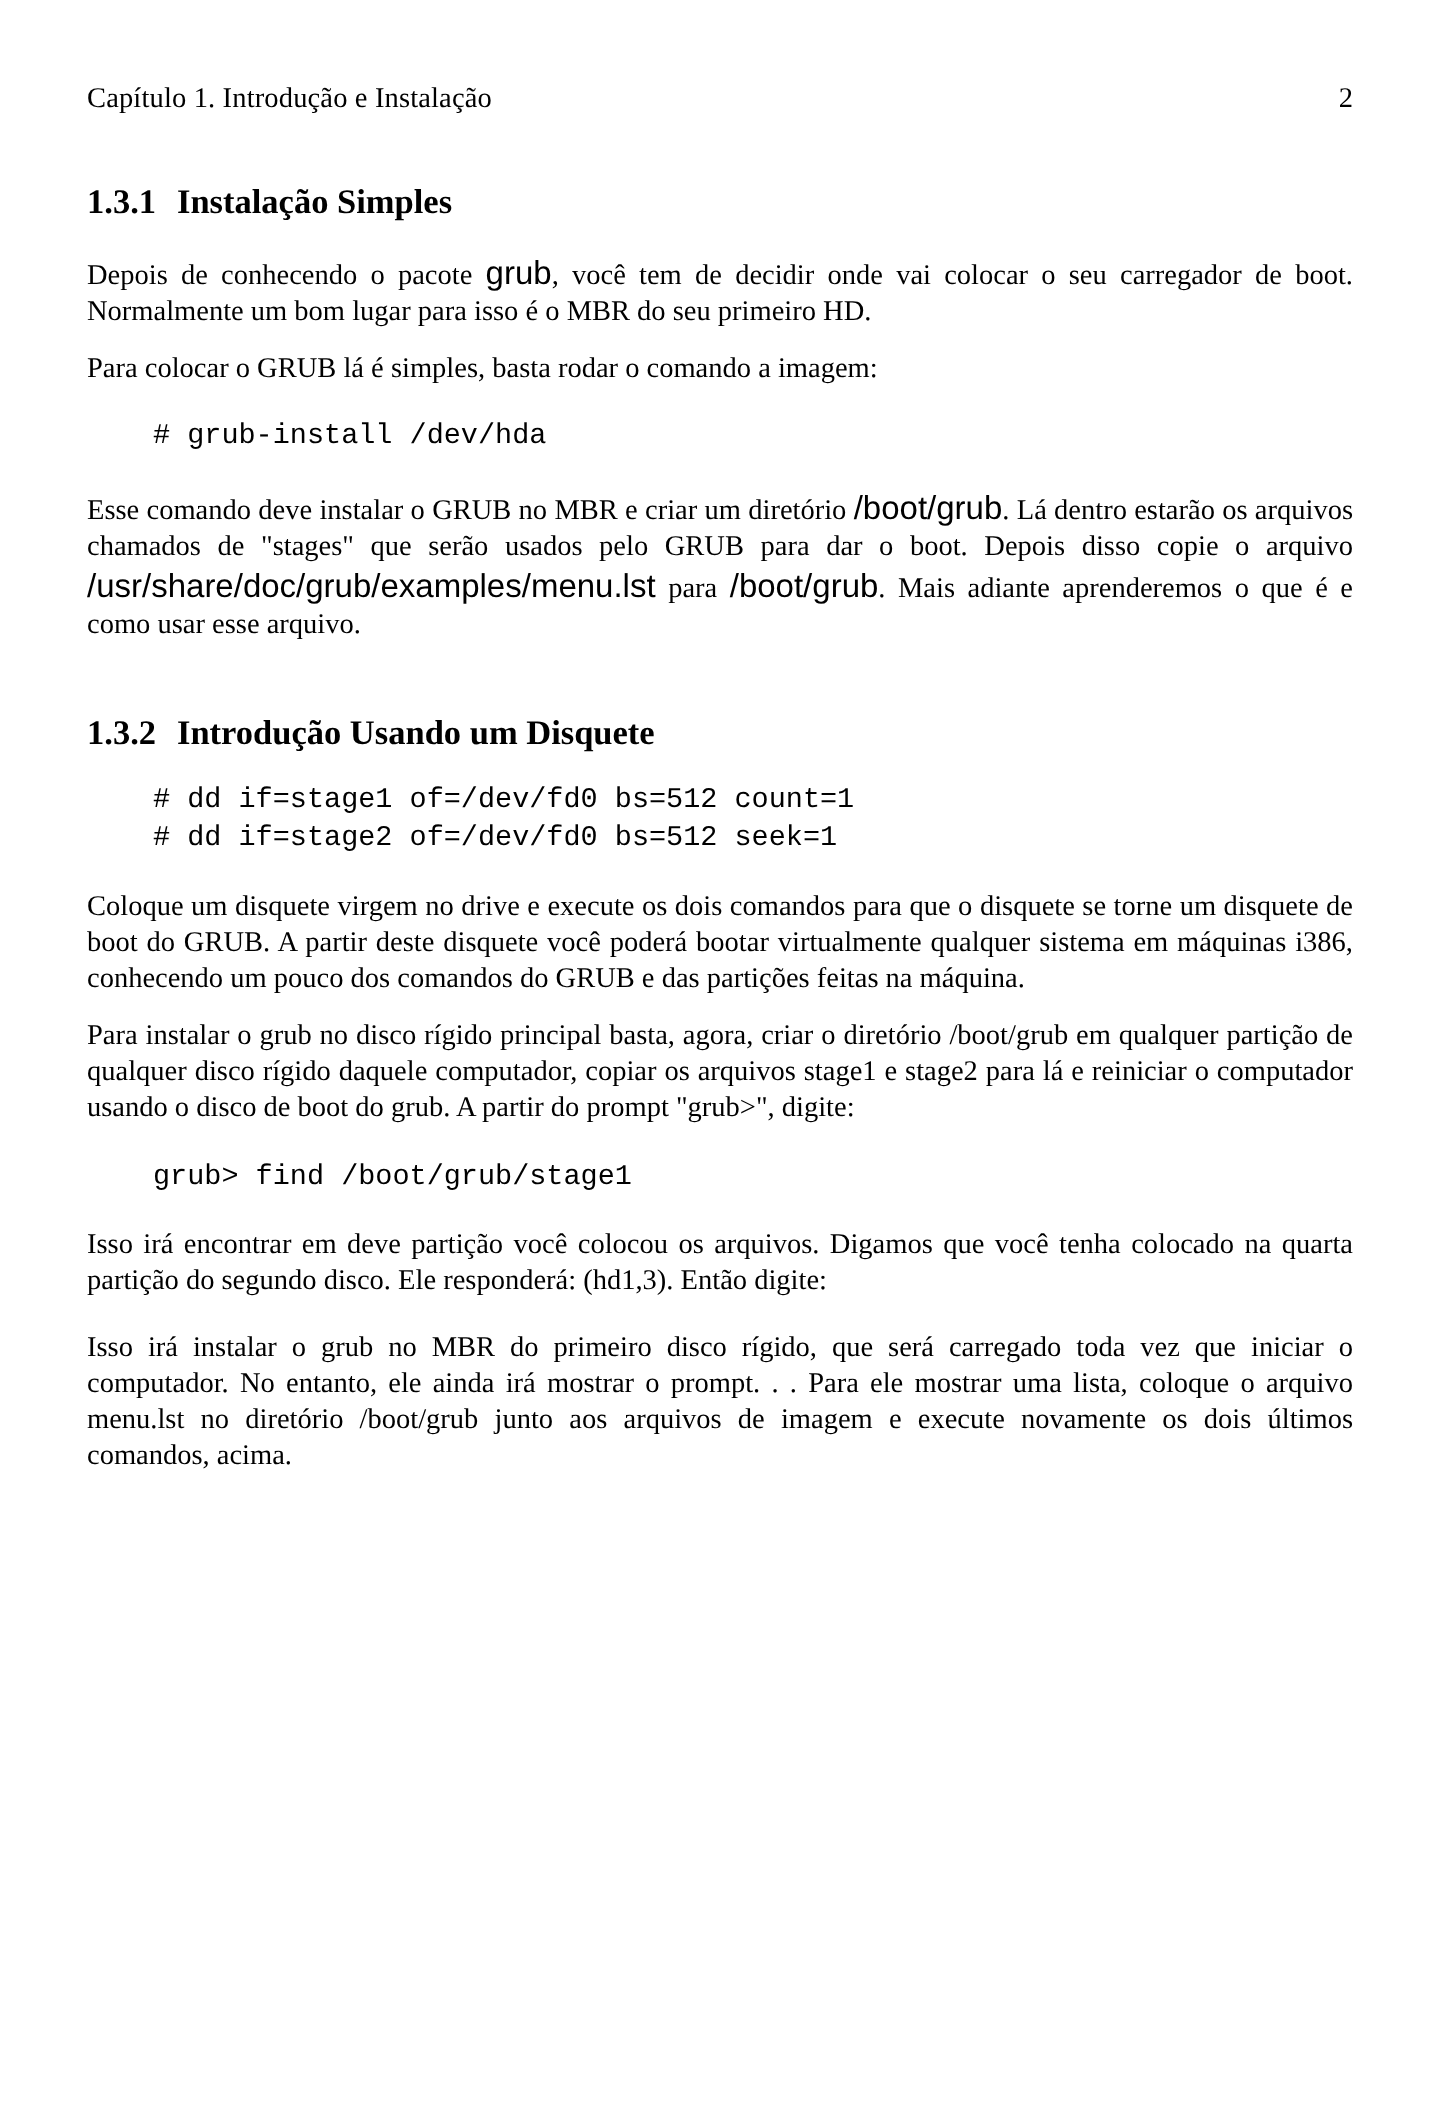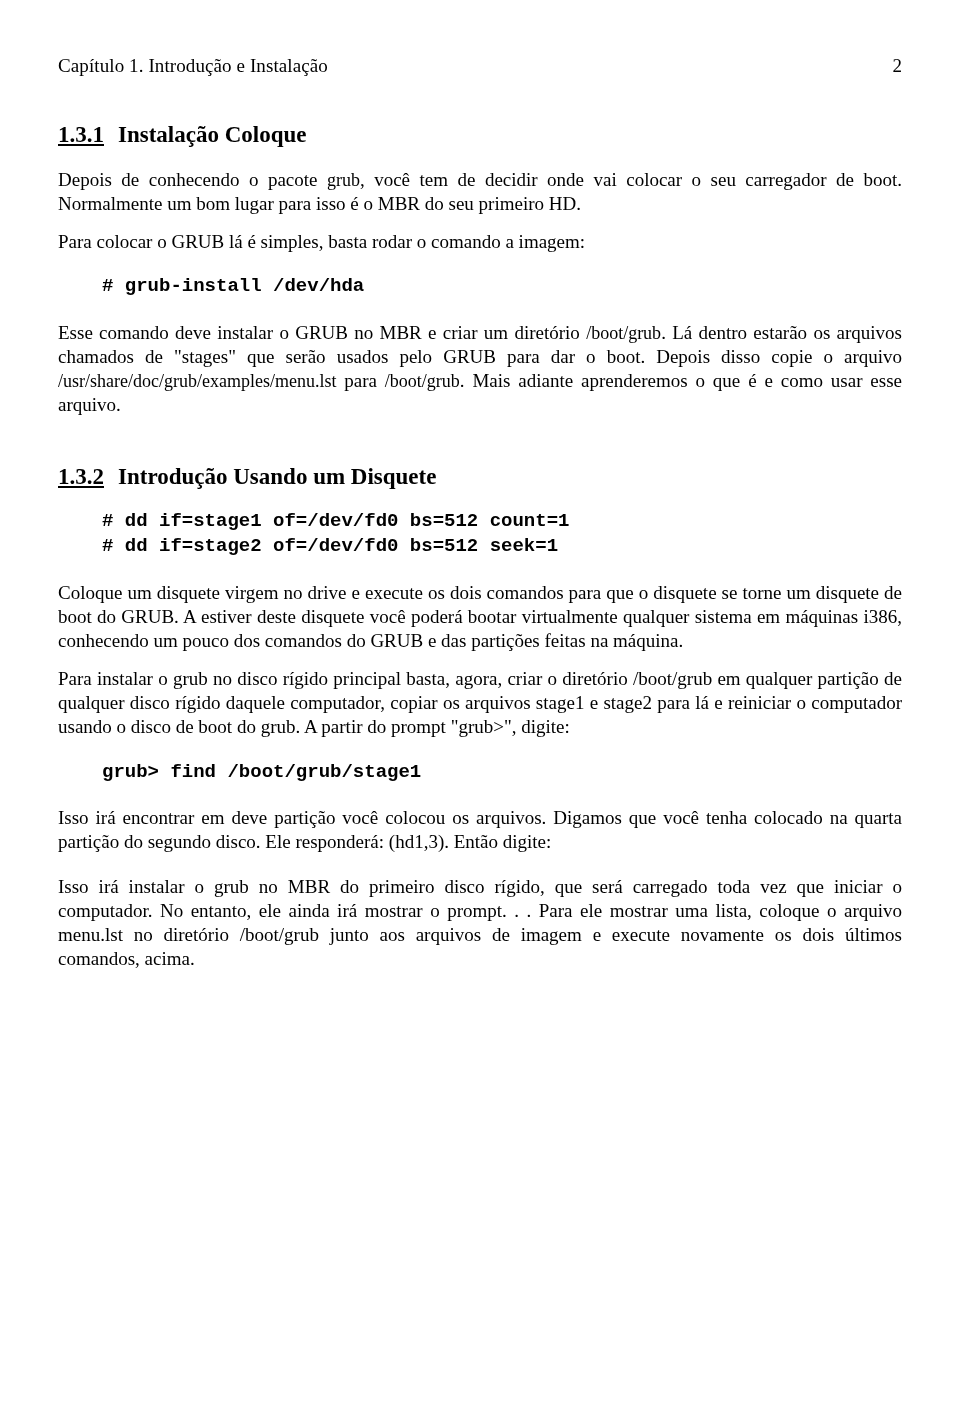--- a/index.html
+++ b/index.html
@@ -33,58 +33,56 @@
     font-size: 19px;
   }
   h2.section {
     font-size: 23px;
     font-weight: bold;
     margin: 0 0 18px 0;
     line-height: 1.3;
   }
   h2.section .secnum {
     margin-right: 14px;
-    text-decoration: underline;
   }
   p.body {
     margin: 0 0 14px 0;
     text-align: justify;
   }
   p.body.last-of-block {
     margin-bottom: 20px;
   }
   .code-inline {
-    font-family: Liberation Serif, serif;
-    font-size: 18px;
+    font-family: Liberation Sans, sans-serif;
+    font-size: 22px;
   }
   pre.code-block {
     font-family: "Nimbus Mono L", "Courier New", Courier, monospace;
     font-size: 19px;
     margin: 0 0 22px 0;
     padding-left: 44px;
     white-space: pre;
     line-height: 1.3;
-    font-weight: bold;
   }
   .spacer-large {
     height: 30px;
   }
 </style>
 </head>
 <body>
 
 <div class="page">
 
   <div class="header">
     <span class="header-left">Capítulo 1. Introdução e Instalação</span>
     <span class="header-right">2</span>
   </div>
 
   <h2 class="section">
-    <span class="secnum">1.3.1</span><span>Instalação Coloque</span>
+    <span class="secnum">1.3.1</span><span>Instalação Simples</span>
   </h2>
 
   <p class="body">
     <span>Depois de conhecendo o pacote </span><span class="code-inline">grub</span><span>, você tem de decidir onde vai colocar o seu carregador de boot. Normalmente um bom lugar para isso é o MBR do seu primeiro HD.</span>
   </p>
 
   <p class="body last-of-block">
     <span>Para colocar o GRUB lá é simples, basta rodar o comando a imagem:</span>
   </p>
 
@@ -98,21 +96,21 @@
 
   <h2 class="section">
     <span class="secnum">1.3.2</span><span>Introdução Usando um Disquete</span>
   </h2>
 
 
   <pre class="code-block"># dd if=stage1 of=/dev/fd0 bs=512 count=1
 # dd if=stage2 of=/dev/fd0 bs=512 seek=1</pre>
 
   <p class="body">
-    <span>Coloque um disquete virgem no drive e execute os dois comandos para que o disquete se torne um disquete de boot do GRUB. A estiver deste disquete você poderá bootar virtualmente qualquer sistema em máquinas i386, conhecendo um pouco dos comandos do GRUB e das partições feitas na máquina.</span>
+    <span>Coloque um disquete virgem no drive e execute os dois comandos para que o disquete se torne um disquete de boot do GRUB. A partir deste disquete você poderá bootar virtualmente qualquer sistema em máquinas i386, conhecendo um pouco dos comandos do GRUB e das partições feitas na máquina.</span>
   </p>
 
   <p class="body last-of-block">
     <span>Para instalar o grub no disco rígido principal basta, agora, criar o diretório /boot/grub em qualquer partição de qualquer disco rígido daquele computador, copiar os arquivos stage1 e stage2 para lá e reiniciar o computador usando o disco de boot do grub. A partir do prompt "grub&gt;", digite:</span>
   </p>
 
   <pre class="code-block">grub&gt; find /boot/grub/stage1</pre>
 
   <p class="body last-of-block">
     <span>Isso irá encontrar em deve partição você colocou os arquivos. Digamos que você tenha colocado na quarta partição do segundo disco. Ele responderá: (hd1,3). Então digite:</span>

